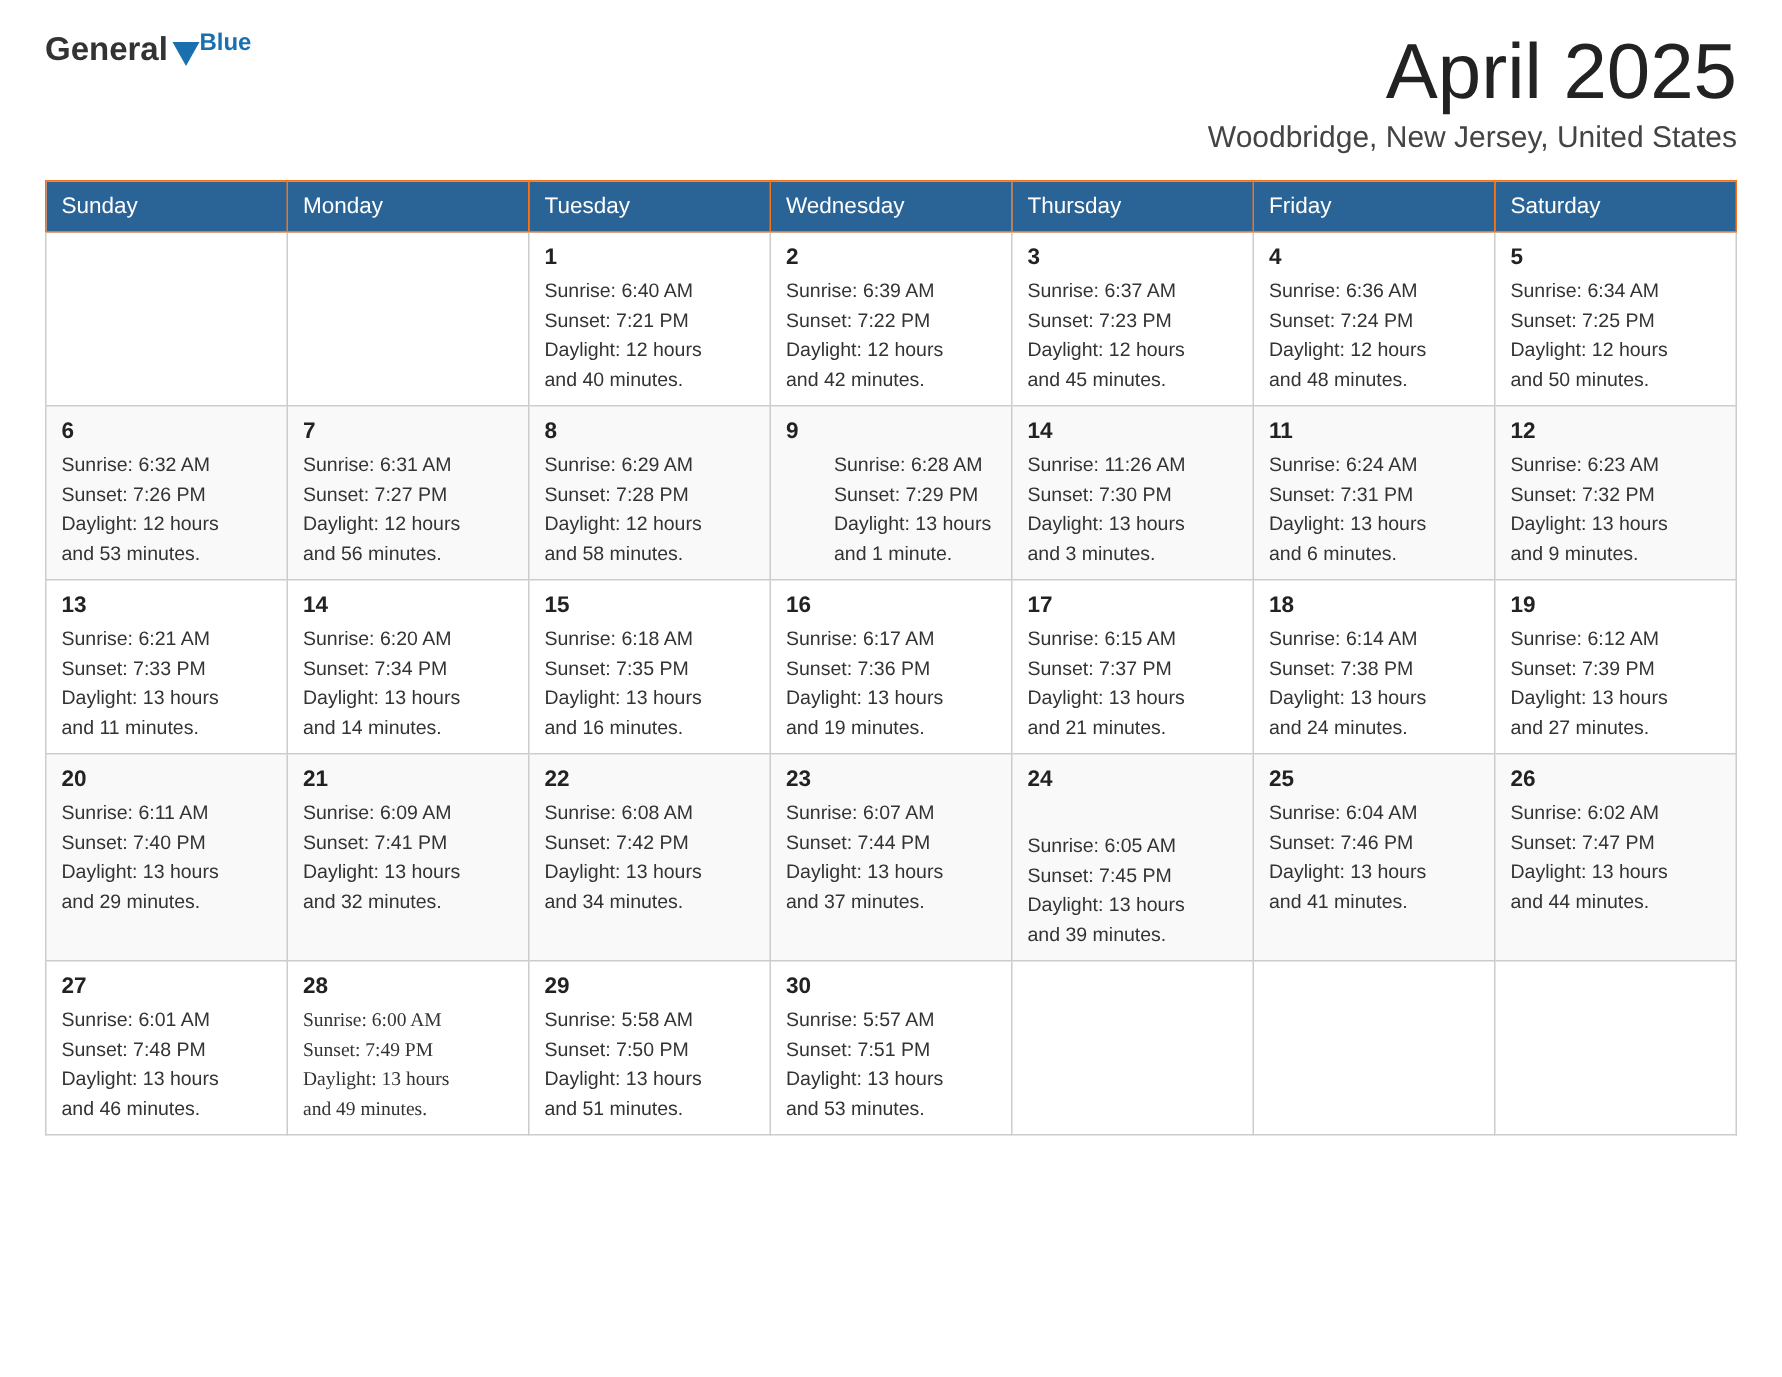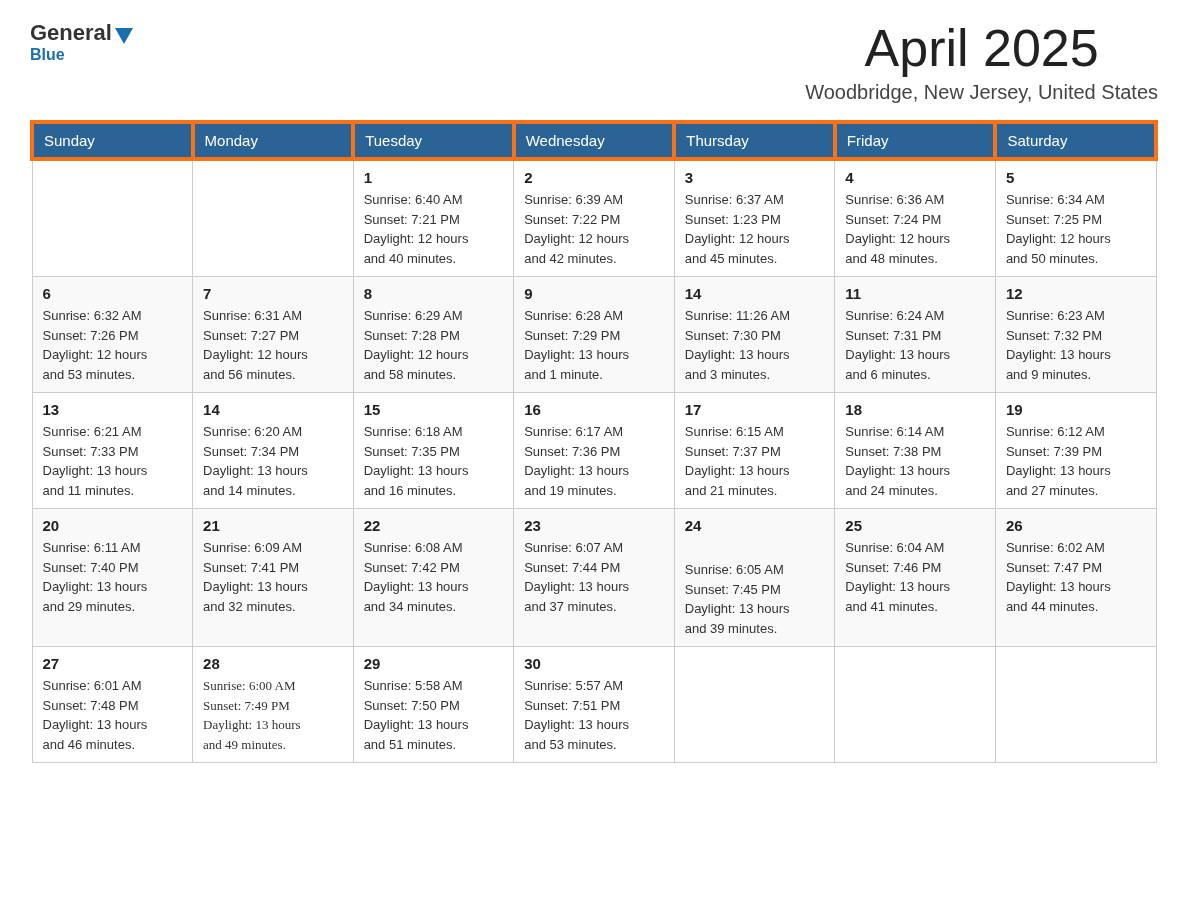--- a/index.html
+++ b/index.html
@@ -27,41 +27,40 @@
       color: #1a6faf;
     }
     .title-block {
       text-align: right;
     }
     .title-block h1 {
       font-size: 52px;
       font-weight: normal;
       color: #222;
       line-height: 1.1;
-      text-align: center;
     }
     .title-block h2 {
       font-size: 20px;
       font-weight: normal;
       color: #444;
       margin-top: 4px;
     }
     table {
       width: 100%;
       border-collapse: collapse;
       table-layout: fixed;
     }
     thead tr th {
       background-color: #2a6496;
       color: #fff;
       padding: 8px 10px;
       font-size: 15px;
       font-weight: normal;
       text-align: left;
-      border: 4px solid #f97316;
+      border: 1px solid #f97316;
     }
     tbody tr td {
       border: 1px solid #ccc;
       vertical-align: top;
       padding: 8px 10px;
       font-size: 13px;
       color: #333;
       height: 110px;
     }
     .day-number {
@@ -80,21 +79,21 @@
       background-color: #fff;
     }
     tbody tr:nth-child(even) td {
       background-color: #f9f9f9;
     }
     td.empty {
       background-color: #fff;
     }
     .logo-wrapper {
       display: flex;
-      flex-direction: column;
+      flex-direction: row;
       align-items: flex-start;
     }
     .logo-line1 {
       display: flex;
       align-items: center;
     }
     .logo-arrow {
       display: inline-block;
       width: 0;
       height: 0;
@@ -149,21 +148,21 @@
         <td>
           <span class="day-number">2</span>
           <div class="day-info" style="white-space: pre-line;">Sunrise: 6:39 AM
 Sunset: 7:22 PM
 Daylight: 12 hours
 and 42 minutes.</div>
         </td>
         <td>
           <span class="day-number">3</span>
           <div class="day-info" style="white-space: pre-line;">Sunrise: 6:37 AM
-Sunset: 1:23 PM
+Sunset: 7:23 PM
 Daylight: 12 hours
 and 45 minutes.</div>
         </td>
         <td>
           <span class="day-number">4</span>
           <div class="day-info" style="white-space: pre-line;">Sunrise: 6:36 AM
 Sunset: 7:24 PM
 Daylight: 12 hours
 and 48 minutes.</div>
         </td>
@@ -192,21 +191,21 @@
         </td>
         <td>
           <span class="day-number">8</span>
           <div class="day-info" style="white-space: pre-line;">Sunrise: 6:29 AM
 Sunset: 7:28 PM
 Daylight: 12 hours
 and 58 minutes.</div>
         </td>
         <td>
           <span class="day-number">9</span>
-          <div class="day-info" style="white-space: pre-line;">Sunrise: 6:28 AM
+          <div class="day-info" style="white-space: pre-line; margin-left: 32px;">Sunrise: 6:28 AM
 Sunset: 7:29 PM
 Daylight: 13 hours
 and 1 minute.</div>
         </td>
         <td>
           <span class="day-number">14</span>
           <div class="day-info" style="white-space: pre-line;">Sunrise: 11:26 AM
 Sunset: 7:30 PM
 Daylight: 13 hours
 and 3 minutes.</div>

